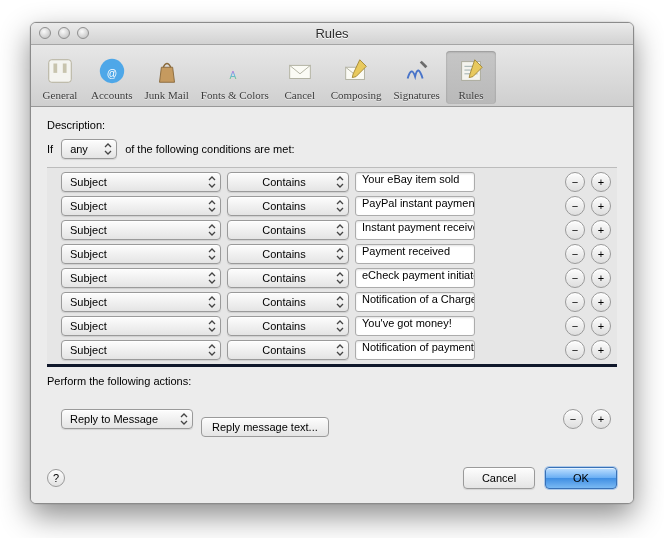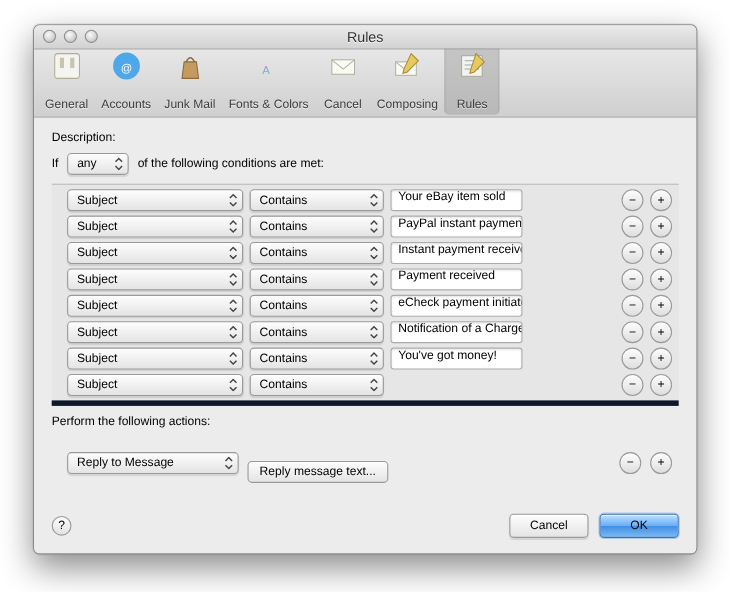--- a/index.html
+++ b/index.html
@@ -6,39 +6,39 @@
   *{box-sizing:border-box;font-family:"Lucida Grande","Helvetica Neue",Arial,sans-serif;font-size:11px;color:#000;-webkit-font-smoothing:antialiased;}
   .shadow-wrap{width:664px;height:538px;padding:22px 30px 34px 30px;}
   .window{width:604px;height:482px;border:1px solid #8b8b8b;border-radius:6px;overflow:hidden;box-shadow:0 12px 30px rgba(0,0,0,.45),0 0 0 1px rgba(0,0,0,.05);background:#ededed;display:flex;flex-direction:column;}
   .titlebar{height:22px;background:linear-gradient(#ebebeb,#d2d2d2);border-bottom:1px solid #a5a5a5;display:flex;align-items:center;position:relative;}
   .traffic{position:absolute;left:8px;top:4px;display:flex;gap:7px;}
   .tl{width:12px;height:12px;border-radius:50%;background:radial-gradient(circle at 40% 35%,#fafafa,#b8b8b8);border:1px solid #8f8f8f;}
   .title{flex:1;text-align:center;font-size:13px;color:#2f2f2f;text-shadow:0 1px 0 #fff;}
   .toolbar{height:62px;background:linear-gradient(#e7e7e7,#cfcfcf);border-bottom:1px solid #989898;display:flex;align-items:flex-end;padding:0 4px 2px 4px;}
   .tb-item{display:flex;flex-direction:column;align-items:center;justify-content:flex-end;padding:4px 6px 3px 6px;border-radius:4px;min-width:50px;}
   .tb-item.sel{background:linear-gradient(#c6c6c6,#b9b9b9);box-shadow:inset 0 1px 2px rgba(0,0,0,.25);}
-  .tb-label{font-size:11px;color:#3b3b3b;margin-top:13px;text-shadow:0 1px 0 rgba(255,255,255,.6);}
+  .tb-label{font-size:11px;color:#3b3b3b;margin-top:2px;text-shadow:0 1px 0 rgba(255,255,255,.6);font-family:Liberation Serif, serif;}
   .tb-icon{width:32px;height:32px;display:flex;align-items:center;justify-content:center;}
   .tb-icon svg{width:30px;height:30px;}
   .sheet{flex:1;background:#ececec;padding:12px 16px 14px 16px;display:flex;flex-direction:column;gap:8px;overflow:hidden;}
   .row{display:flex;align-items:center;gap:8px;}
   .label{color:#000;}
   .desc-input{flex:1;height:22px;border:1px solid #7aa7d8;border-radius:0;background:#fff;padding:0 6px;font-size:12px;box-shadow:0 0 0 3px rgba(94,158,217,.45);outline:none;}
   .popup{height:20px;border:1px solid #9a9a9a;border-radius:4px;background:linear-gradient(#fdfdfd,#e4e4e4);box-shadow:0 1px 0 #fff inset,0 1px 1px rgba(0,0,0,.1);display:flex;align-items:center;padding:0 16px 0 8px;position:relative;font-size:11px;white-space:nowrap;overflow:hidden;}
   .popup .chev{position:absolute;right:4px;top:50%;transform:translateY(-50%);width:8px;height:12px;}
-  .cond-area{border-top:1px solid #bcbcbc;border-bottom:5px solid #0f172a;background:#e6e6e6;padding:4px 0 4px 0;display:flex;flex-direction:column;gap:4px;max-height:232px;}
+  .cond-area{border-top:1px solid #bcbcbc;border-bottom:3px solid #0f172a;background:#e6e6e6;padding:4px 0 4px 0;display:flex;flex-direction:column;gap:4px;max-height:232px;}
   .cond-row{display:flex;align-items:center;gap:6px;padding:0 6px 0 14px;}
   .cond-row .popup.field{width:160px;}
-  .cond-row .popup.op{width:122px;}
+  .cond-row .popup.op{width:122px;justify-content:center;}
   .text-in{width:120px;height:20px;border:1px solid #acacac;border-radius:3px;background:#fff;padding:0 6px;font-size:11px;box-shadow:inset 0 1px 2px rgba(0,0,0,.12);overflow:hidden;white-space:nowrap;}
   .spacer{flex:1;}
   .rb{width:20px;height:20px;border-radius:50%;border:1px solid #9a9a9a;background:linear-gradient(#fdfdfd,#dedede);box-shadow:0 1px 0 #fff inset;display:flex;align-items:center;justify-content:center;font-size:13px;line-height:1;color:#333;}
   .act-area{padding:6px 6px 6px 14px;}
   .act-row{display:flex;align-items:center;gap:8px;}
-  .act-row .popup.action{width:156px;}
+  .act-row .popup.action{width:132px;}
   .push{height:20px;border:1px solid #9a9a9a;border-radius:4px;background:linear-gradient(#fdfdfd,#e4e4e4);padding:0 10px;display:flex;align-items:center;font-size:11px;box-shadow:0 1px 0 #fff inset;margin-top:16px;}
   .footer{margin-top:auto;display:flex;align-items:center;gap:10px;padding-top:6px;}
   .help{width:18px;height:18px;border-radius:50%;border:1px solid #9a9a9a;background:linear-gradient(#fdfdfd,#e2e2e2);display:flex;align-items:center;justify-content:center;font-size:12px;color:#555;}
   .btn{height:22px;min-width:72px;border:1px solid #9a9a9a;border-radius:4px;background:linear-gradient(#fdfdfd,#e4e4e4);display:flex;align-items:center;justify-content:center;font-size:12px;box-shadow:0 1px 0 #fff inset,0 1px 1px rgba(0,0,0,.1);}
   .btn.default{border:1px solid #3971b6;background:linear-gradient(#bfe0ff,#69aef4 50%,#3f8ee3 51%,#7ab9f3);color:#1a1a1a;font-weight:500;box-shadow:0 0 0 1px rgba(80,150,230,.4),0 1px 0 rgba(255,255,255,.6) inset;}
   .chev svg{width:8px;height:12px;display:block;}
 </style>
 </head>
 <body>
 
@@ -109,20 +109,29 @@
     </div>
     <div class="tb-item">
       <span class="tb-icon">
             <svg viewBox="0 0 32 32">
               <rect x="5" y="12" width="20" height="13" fill="#fbfbf5" stroke="#b0b0a0"></rect>
               <path d="M5 12 L15 20 L25 12" fill="none" stroke="#b0b0a0"></path>
               <path d="M20 4 L27 11 L16 22 L12 23 L13 19 Z" fill="#e8c95d" stroke="#a38a3a"></path>
             </svg>
           </span>
       <span class="tb-label">Composing</span>
+    </div>
+    <div class="tb-item">
+      <span class="tb-icon">
+            <svg viewBox="0 0 32 32">
+              <path d="M6 24 Q10 10 14 22 Q17 8 22 24" fill="none" stroke="#4974c9" stroke-width="2"></path>
+              <path d="M20 6 L26 12" stroke="#6b6b6b" stroke-width="3"></path>
+            </svg>
+          </span>
+      <span class="tb-label">Signatures</span>
     </div>
     <div class="tb-item sel">
       <span class="tb-icon">
             <svg viewBox="0 0 32 32">
               <rect x="6" y="6" width="20" height="20" fill="#f4f4ee" stroke="#a9a99a"></rect>
               <line x1="9" y1="11" x2="23" y2="11" stroke="#9aa"></line>
               <line x1="9" y1="15" x2="23" y2="15" stroke="#9aa"></line>
               <line x1="9" y1="19" x2="23" y2="19" stroke="#9aa"></line>
               <path d="M20 4 L28 12 L18 22 L14 23 L15 19 Z" fill="#e8c95d" stroke="#a38a3a"></path>
             </svg>
@@ -343,20 +352,21 @@
               </span>
             </div>
             <div class="popup op">
               <span>Contains</span>
               <span class="chev">
                 <svg viewBox="0 0 8 12">
                   <path d="M1 4 L4 1 L7 4 M1 8 L4 11 L7 8" fill="none" stroke="#444" stroke-width="1.3"></path>
                 </svg>
               </span>
             </div>
+            <div class="text-in">Notification of payment</div>
             <div class="spacer"></div>
             <div class="rb">
               <span>−</span>
             </div>
             <div class="rb">
               <span>+</span>
             </div>
           </div>
         </div>
 

